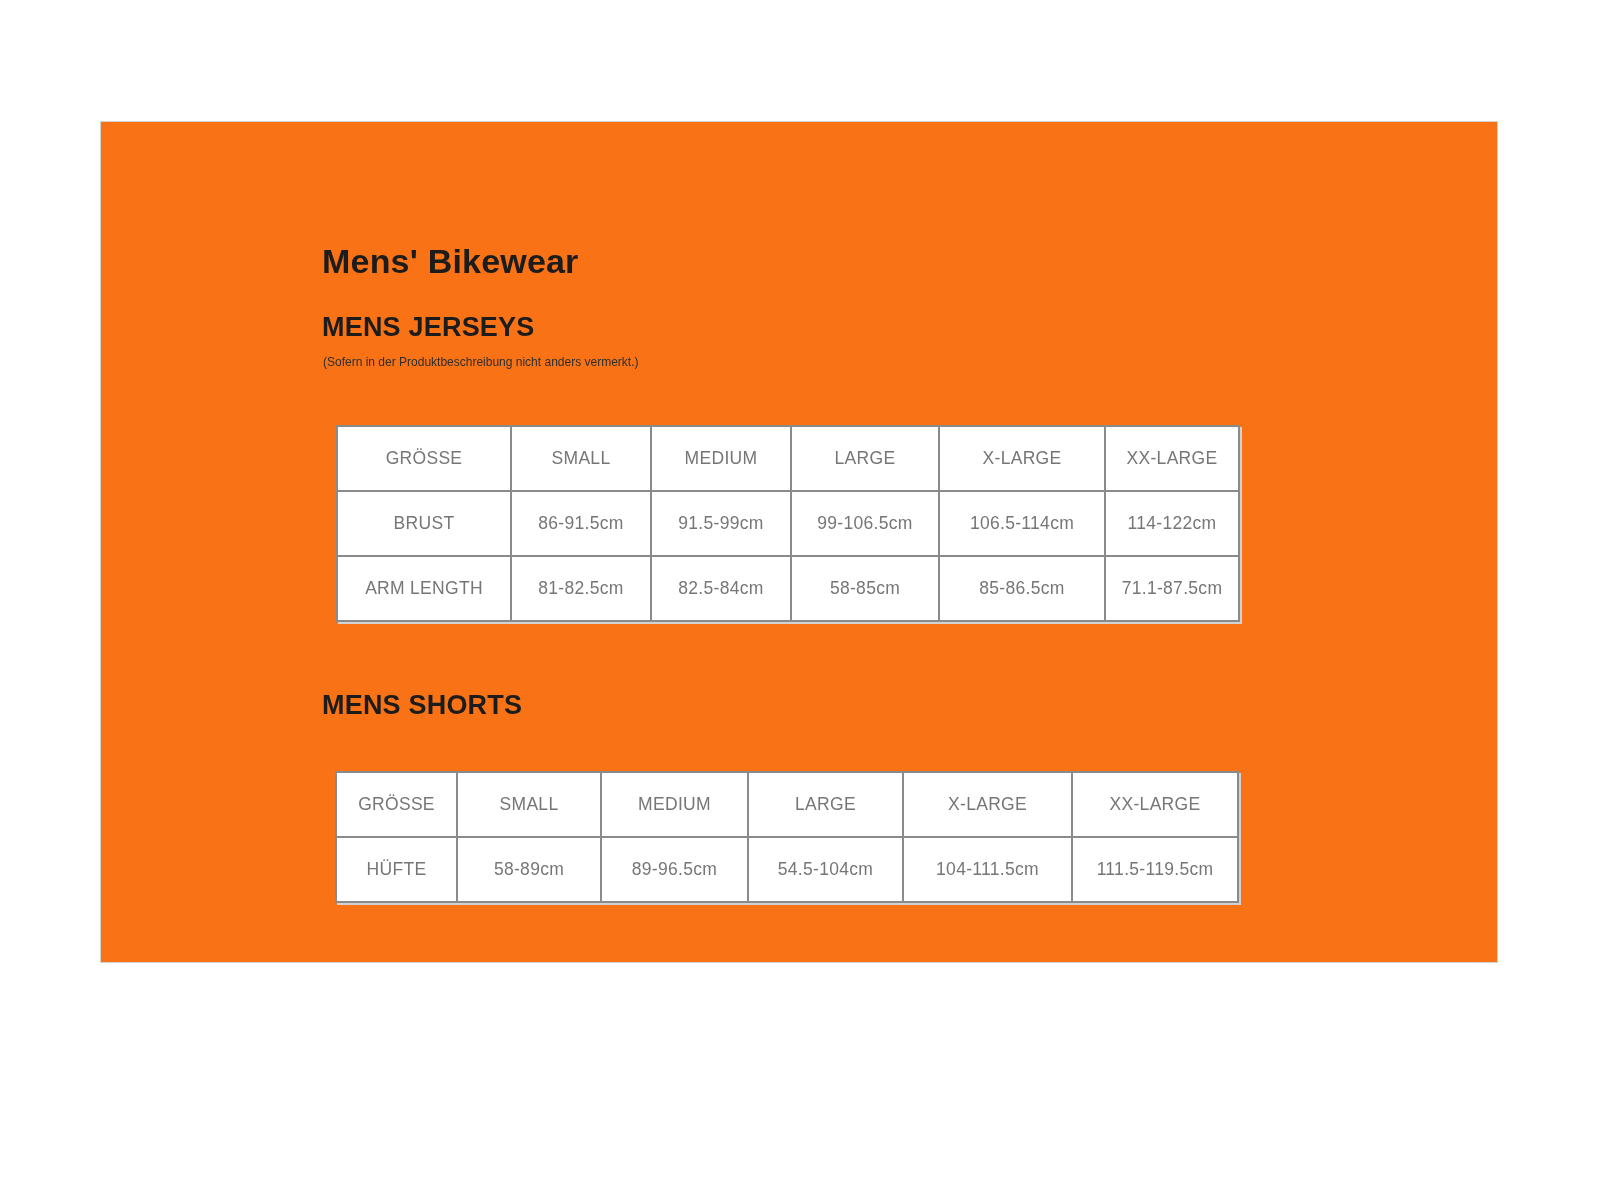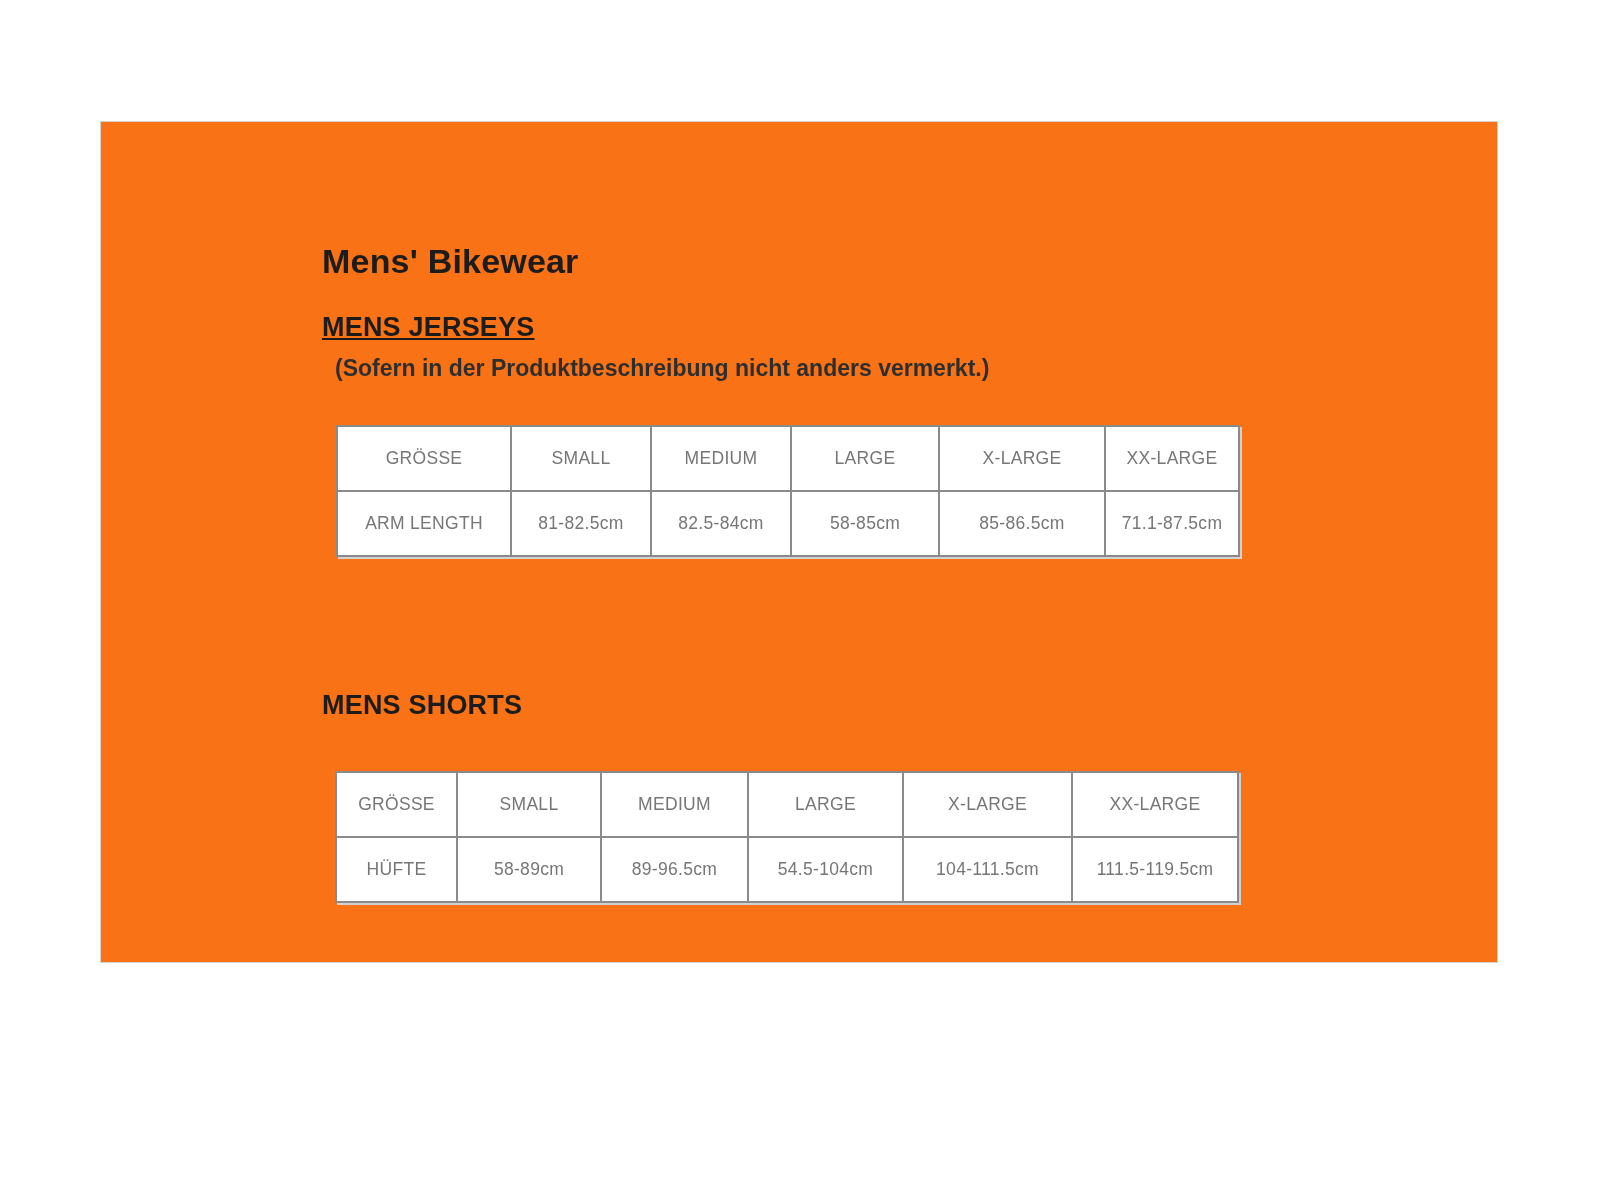--- a/index.html
+++ b/index.html
@@ -38,28 +38,28 @@
   }
   .section-heading {
     position: absolute;
     left: 221px;
     font-size: 27px;
     font-weight: 700;
     color: #1c1c1c;
     letter-spacing: 0.2px;
     white-space: nowrap;
   }
-  .heading-jerseys { top: 190px; text-decoration: underline; }
+  .heading-jerseys { top: 190px; }
   .heading-shorts  { top: 568px; }
   .section-note {
     position: absolute;
-    left: 234px;
+    left: 222px;
     top: 233px;
-    font-size: 23px;
-    font-weight: 700;
+    font-size: 12px;
+    font-weight: 400;
     color: #2e2e2e;
     white-space: nowrap;
   }
   table.size-table {
     position: absolute;
     border-collapse: collapse;
     table-layout: fixed;
     background: #ffffff;
     box-shadow: 2px 2px 0 0 #d2d2d2;
   }
@@ -102,20 +102,28 @@
       <tbody>
         <tr>
           <td>GRÖSSE</td>
           <td>SMALL</td>
           <td>MEDIUM</td>
           <td>LARGE</td>
           <td>X-LARGE</td>
           <td>XX-LARGE</td>
         </tr>
         <tr>
+          <td>BRUST</td>
+          <td>86-91.5cm</td>
+          <td>91.5-99cm</td>
+          <td>99-106.5cm</td>
+          <td>106.5-114cm</td>
+          <td>114-122cm</td>
+        </tr>
+        <tr>
           <td>ARM LENGTH</td>
           <td>81-82.5cm</td>
           <td>82.5-84cm</td>
           <td>58-85cm</td>
           <td>85-86.5cm</td>
           <td>71.1-87.5cm</td>
         </tr>
       </tbody>
     </table>
 

